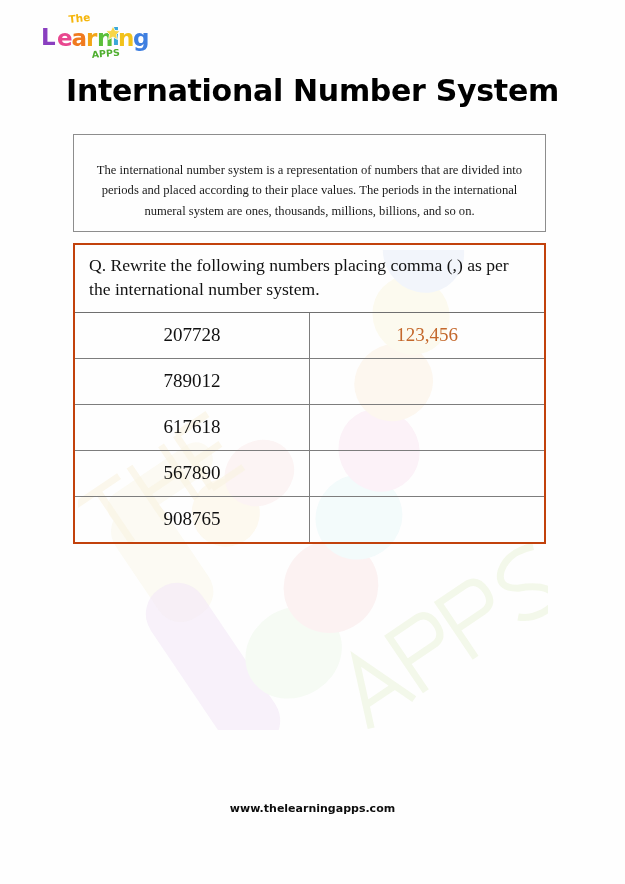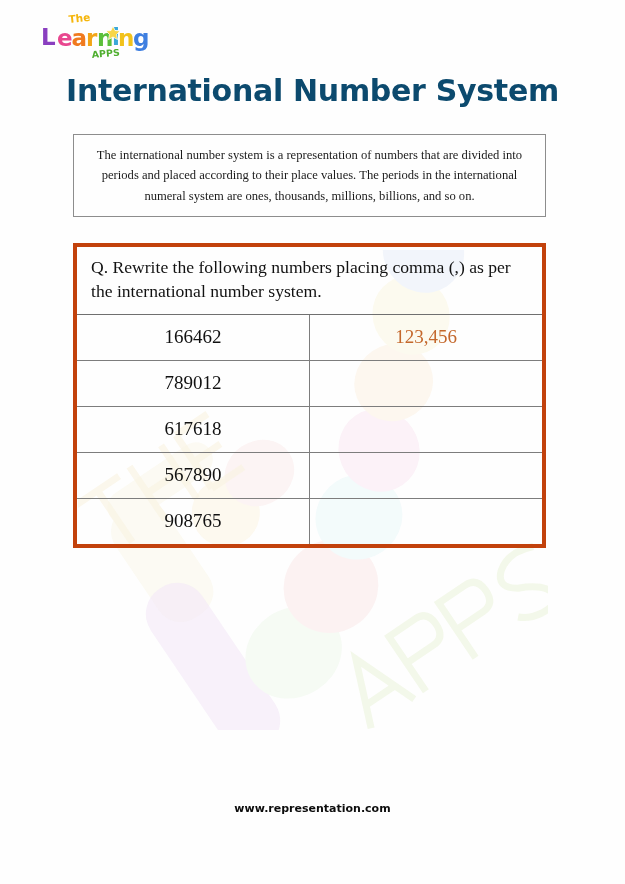--- a/index.html
+++ b/index.html
@@ -49,50 +49,50 @@
   .title {
     position: absolute;
     left: 0;
     top: 73px;
     width: 625px;
     text-align: center;
     font-family: "DejaVu Sans", sans-serif;
     font-weight: bold;
     font-size: 30px;
     letter-spacing: -0.3px;
-    color: #0c4a6e;
+    color: #000000;
     z-index: 5;
   }
 
   
   .desc-box {
     position: absolute;
     left: 73px;
     top: 134px;
     width: 473px;
     box-sizing: border-box;
     border: 1px solid #8d8d8d;
     background: transparent;
-    padding: 10px 12px 10px 12px;
+    padding: 25px 12px 10px 12px;
     text-align: center;
     font-family: "Liberation Serif", serif;
     font-size: 12.6px;
     line-height: 1.62;
     color: #1b1b1b;
     z-index: 4;
   }
 
   
   .sheet {
     position: absolute;
     left: 73px;
     top: 243px;
     width: 473px;
     box-sizing: border-box;
-    border: 4px solid #c2410c;
+    border: 2px solid #c2410c;
     z-index: 3;
     background: transparent;
   }
 
   .question {
     box-sizing: border-box;
     padding: 9px 14px 10px 14px;
     font-family: "Liberation Serif", serif;
     font-size: 17.6px;
     line-height: 1.35;
@@ -217,21 +217,21 @@
   <div class="desc-box">
     <span>The international number system is a representation of numbers that are divided into periods and placed according to their place values. The periods in the international numeral system are ones, thousands, millions, billions, and so on.</span>
   </div>
 
   <div class="sheet">
     <div class="question">Q. Rewrite the following numbers placing comma (,) as per the international number system.</div>
 
     <table class="numbers">
       <tbody>
         <tr>
-          <td class="col-q">166462</td>
+          <td class="col-q">207728</td>
           <td class="col-a"><span class="answer">123,456</span></td>
         </tr>
         <tr>
           <td class="col-q">789012</td>
           <td class="col-a"><span class="answer"></span></td>
         </tr>
         <tr>
           <td class="col-q">617618</td>
           <td class="col-a"><span class="answer"></span></td>
         </tr>
@@ -240,15 +240,15 @@
           <td class="col-a"><span class="answer"></span></td>
         </tr>
         <tr>
           <td class="col-q">908765</td>
           <td class="col-a"><span class="answer"></span></td>
         </tr>
       </tbody>
     </table>
   </div>
 
-  <div class="footer">www.representation.com</div>
+  <div class="footer">www.thelearningapps.com</div>
 
 </div>
 
 </body></html>

